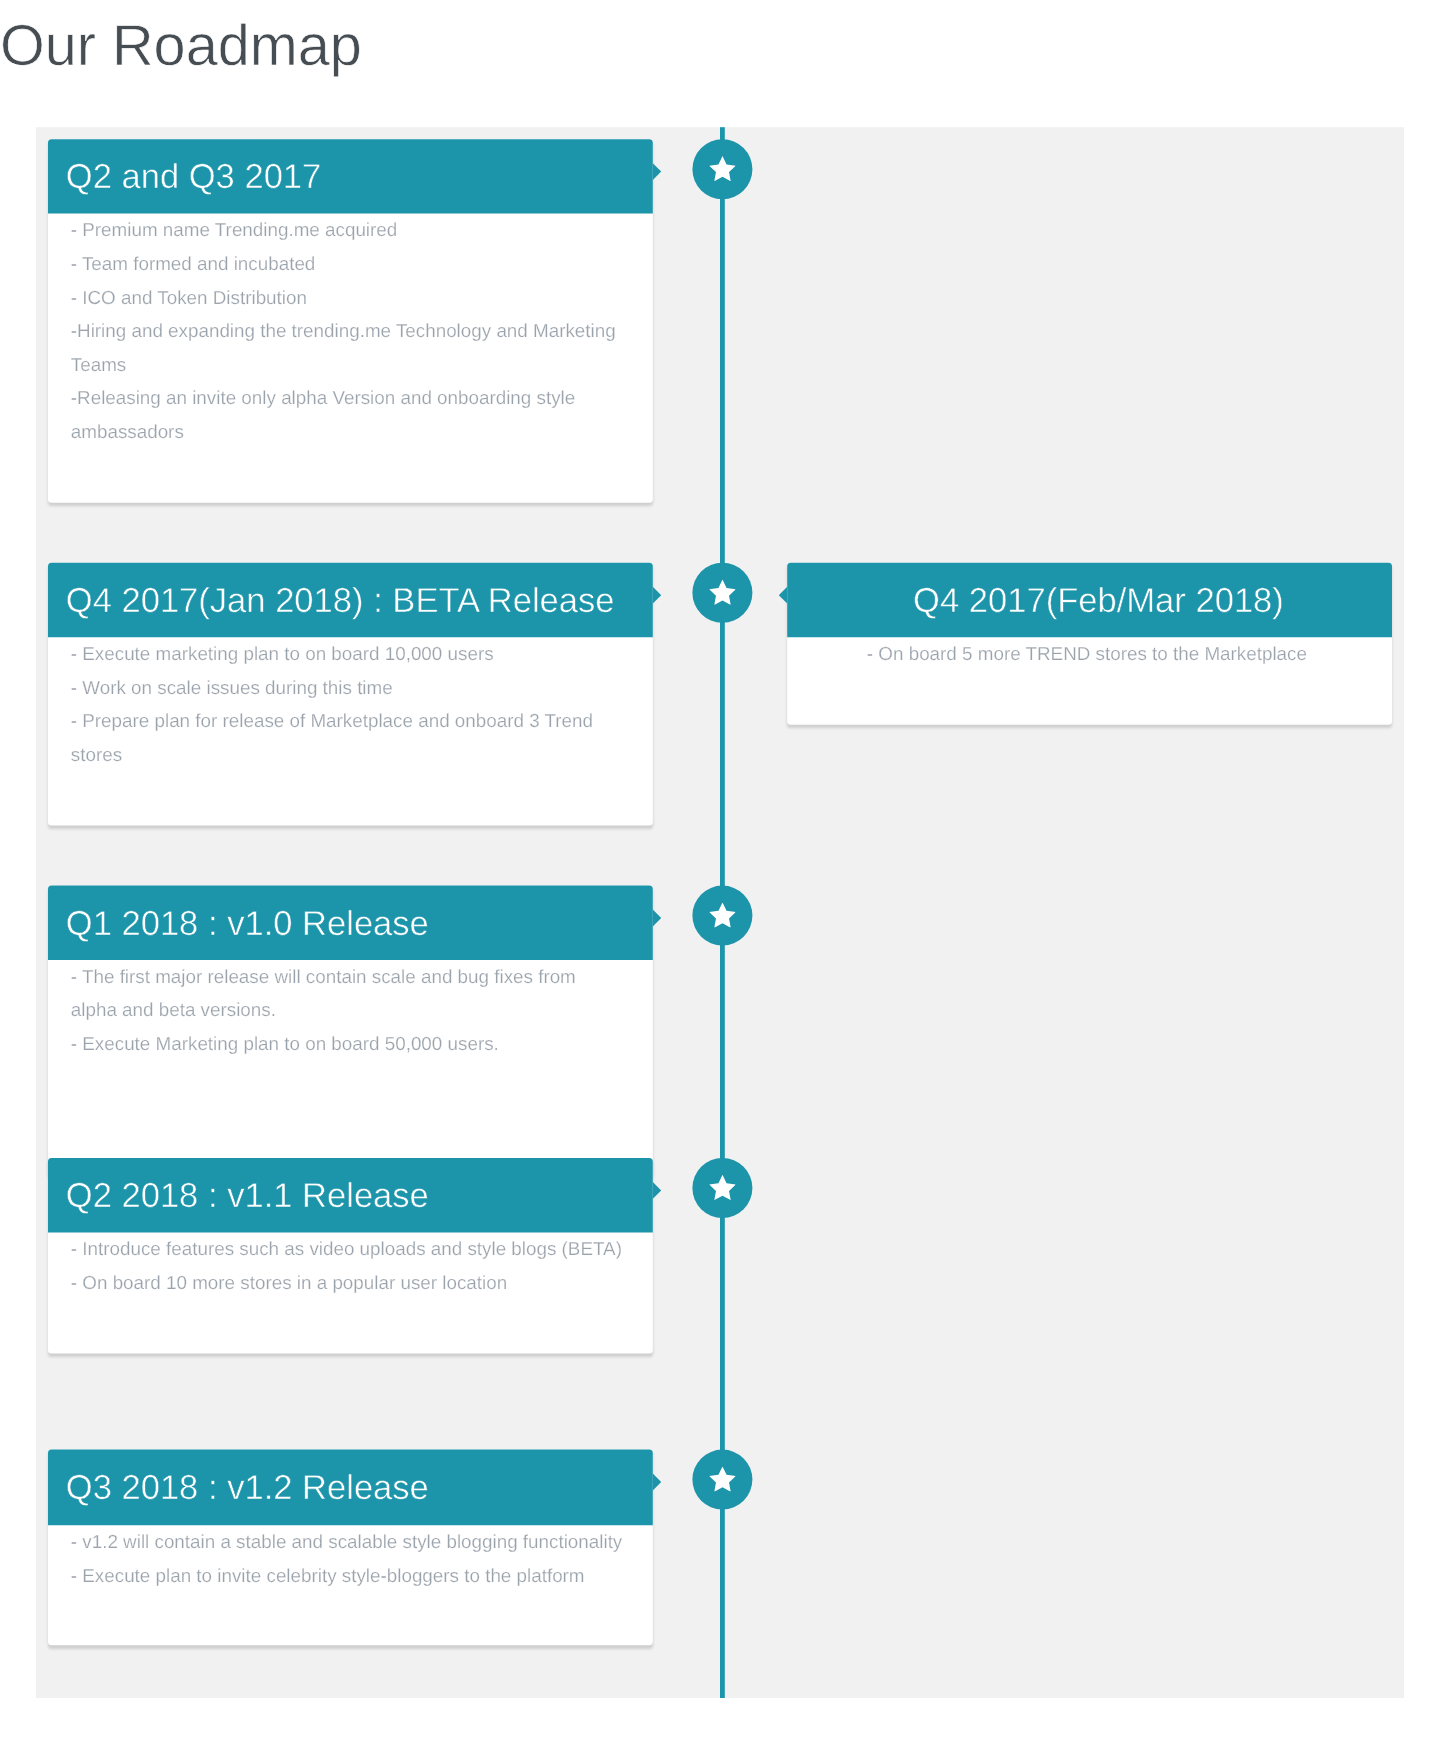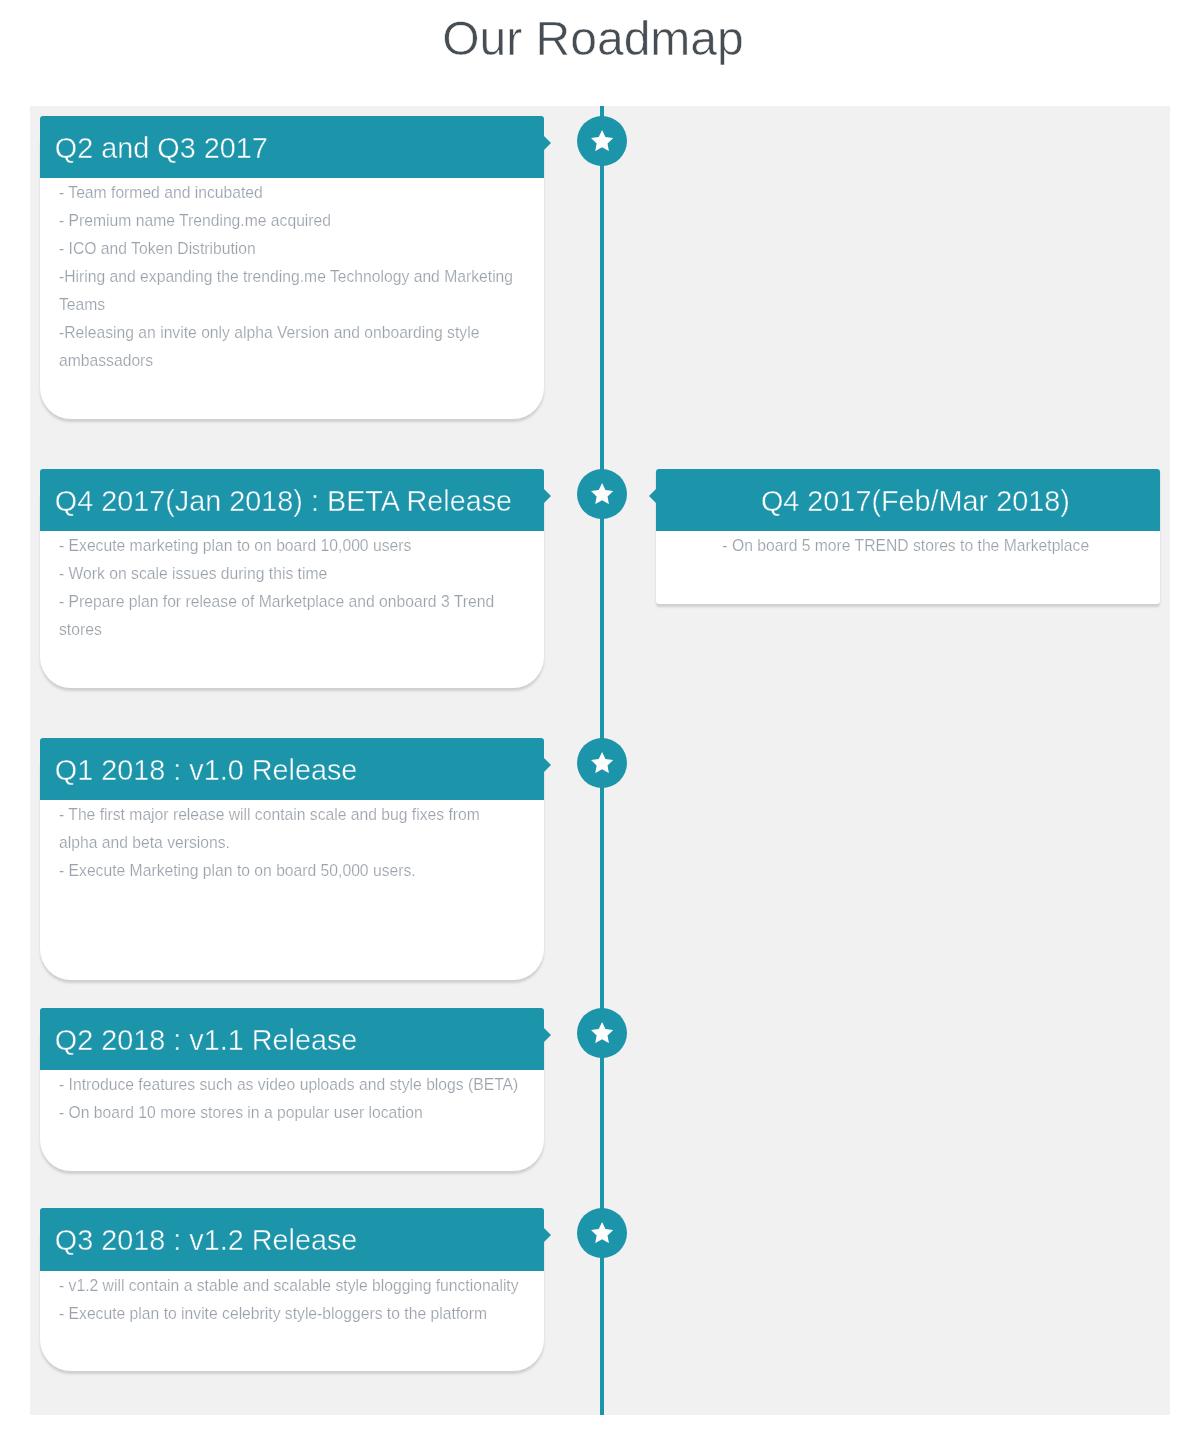--- a/index.html
+++ b/index.html
@@ -5,21 +5,21 @@
   html,body{margin:0;padding:0;background:#ffffff;}
   *{-webkit-font-smoothing:antialiased;-moz-osx-font-smoothing:grayscale;}
   body{
     width:1202px;height:1450px;
     font-family:"Liberation Sans",sans-serif;
     will-change:transform;
   }
 
   
   #page-title{
-    text-align:center;
+    text-align:left;
     font-size:48px;
     font-weight:400;
     color:#464d53;
     line-height:1;
     padding-top:15px;
     padding-right:16px;
     letter-spacing:0;
     -webkit-text-stroke:0.55px #ffffff;
   }
 
@@ -38,21 +38,21 @@
   }
 
   
   .card{
     position:absolute;
     width:504px;
     background:#ffffff;
     border-radius:3px;
     box-shadow:0 2.5px 2.5px rgba(0,0,0,.14);
   }
-  .card.left { left:10px;border-radius:31px;  }
+  .card.left { left:10px;  }
   .card.right{ left:626px; }
 
   .card-head{
     position:relative;
     height:62.4px;
     background:#1c94aa;
     border-radius:3px 3px 0 0;
     color:#ffffff;
     font-size:28.8px;
     font-weight:400;
@@ -89,39 +89,39 @@
     border-radius:50%;
     background:#1c94aa;
     display:flex; align-items:center; justify-content:center;
   }
   .marker svg{ display:block; margin-top:-1.2px; margin-left:-0.5px; }
 
   
   .r1 { top:9.9px;   }  .r1c { height:302.8px; }
   .r2 { top:363px;   }  .r2c { height:218.5px; }  .r2r { height:135.1px;text-align:center; }
   .r3 { top:632.1px; }  .r3c { height:242px; }
-  .r4 { top:902px; }  .r4c { height:162.9px; }
+  .r4 { top:859px; }  .r4c { height:162.9px; }
   .r5 { top:1086.3px;margin-top:16px;}  .r5c { height:162.9px; }
 </style>
 </head>
 <body>
 
 <div id="page-title">Our Roadmap</div>
 
 <div id="timeline">
 
   <div id="spine"></div>
 
   <div class="card left r1 r1c">
     <div class="card-head">Q2 and Q3 2017
       <span class="nub"></span>
     </div>
     <div class="card-body">
+      <div>- Premium name Trending.me acquired</div>
       <div>- Team formed and incubated</div>
-      <div>- Premium name Trending.me acquired</div>
       <div>- ICO and Token Distribution</div>
       <div>-Hiring and expanding the trending.me Technology and Marketing Teams</div>
       <div>-Releasing an invite only alpha Version and onboarding style ambassadors</div>
     </div>
   </div>
   <div class="marker r1">
     <svg width="22.18" height="21.09" viewBox="0 0 22.18 21.09">
         <path fill="#ffffff" d="M11.09 0 L14.45 7.03 L22.18 8.06 L16.53 13.43 L17.94 21.09 L11.09 17.38 L4.24 21.09 L5.65 13.43 L0 8.06 L7.73 7.03 Z"></path>
       </svg>
   </div>

